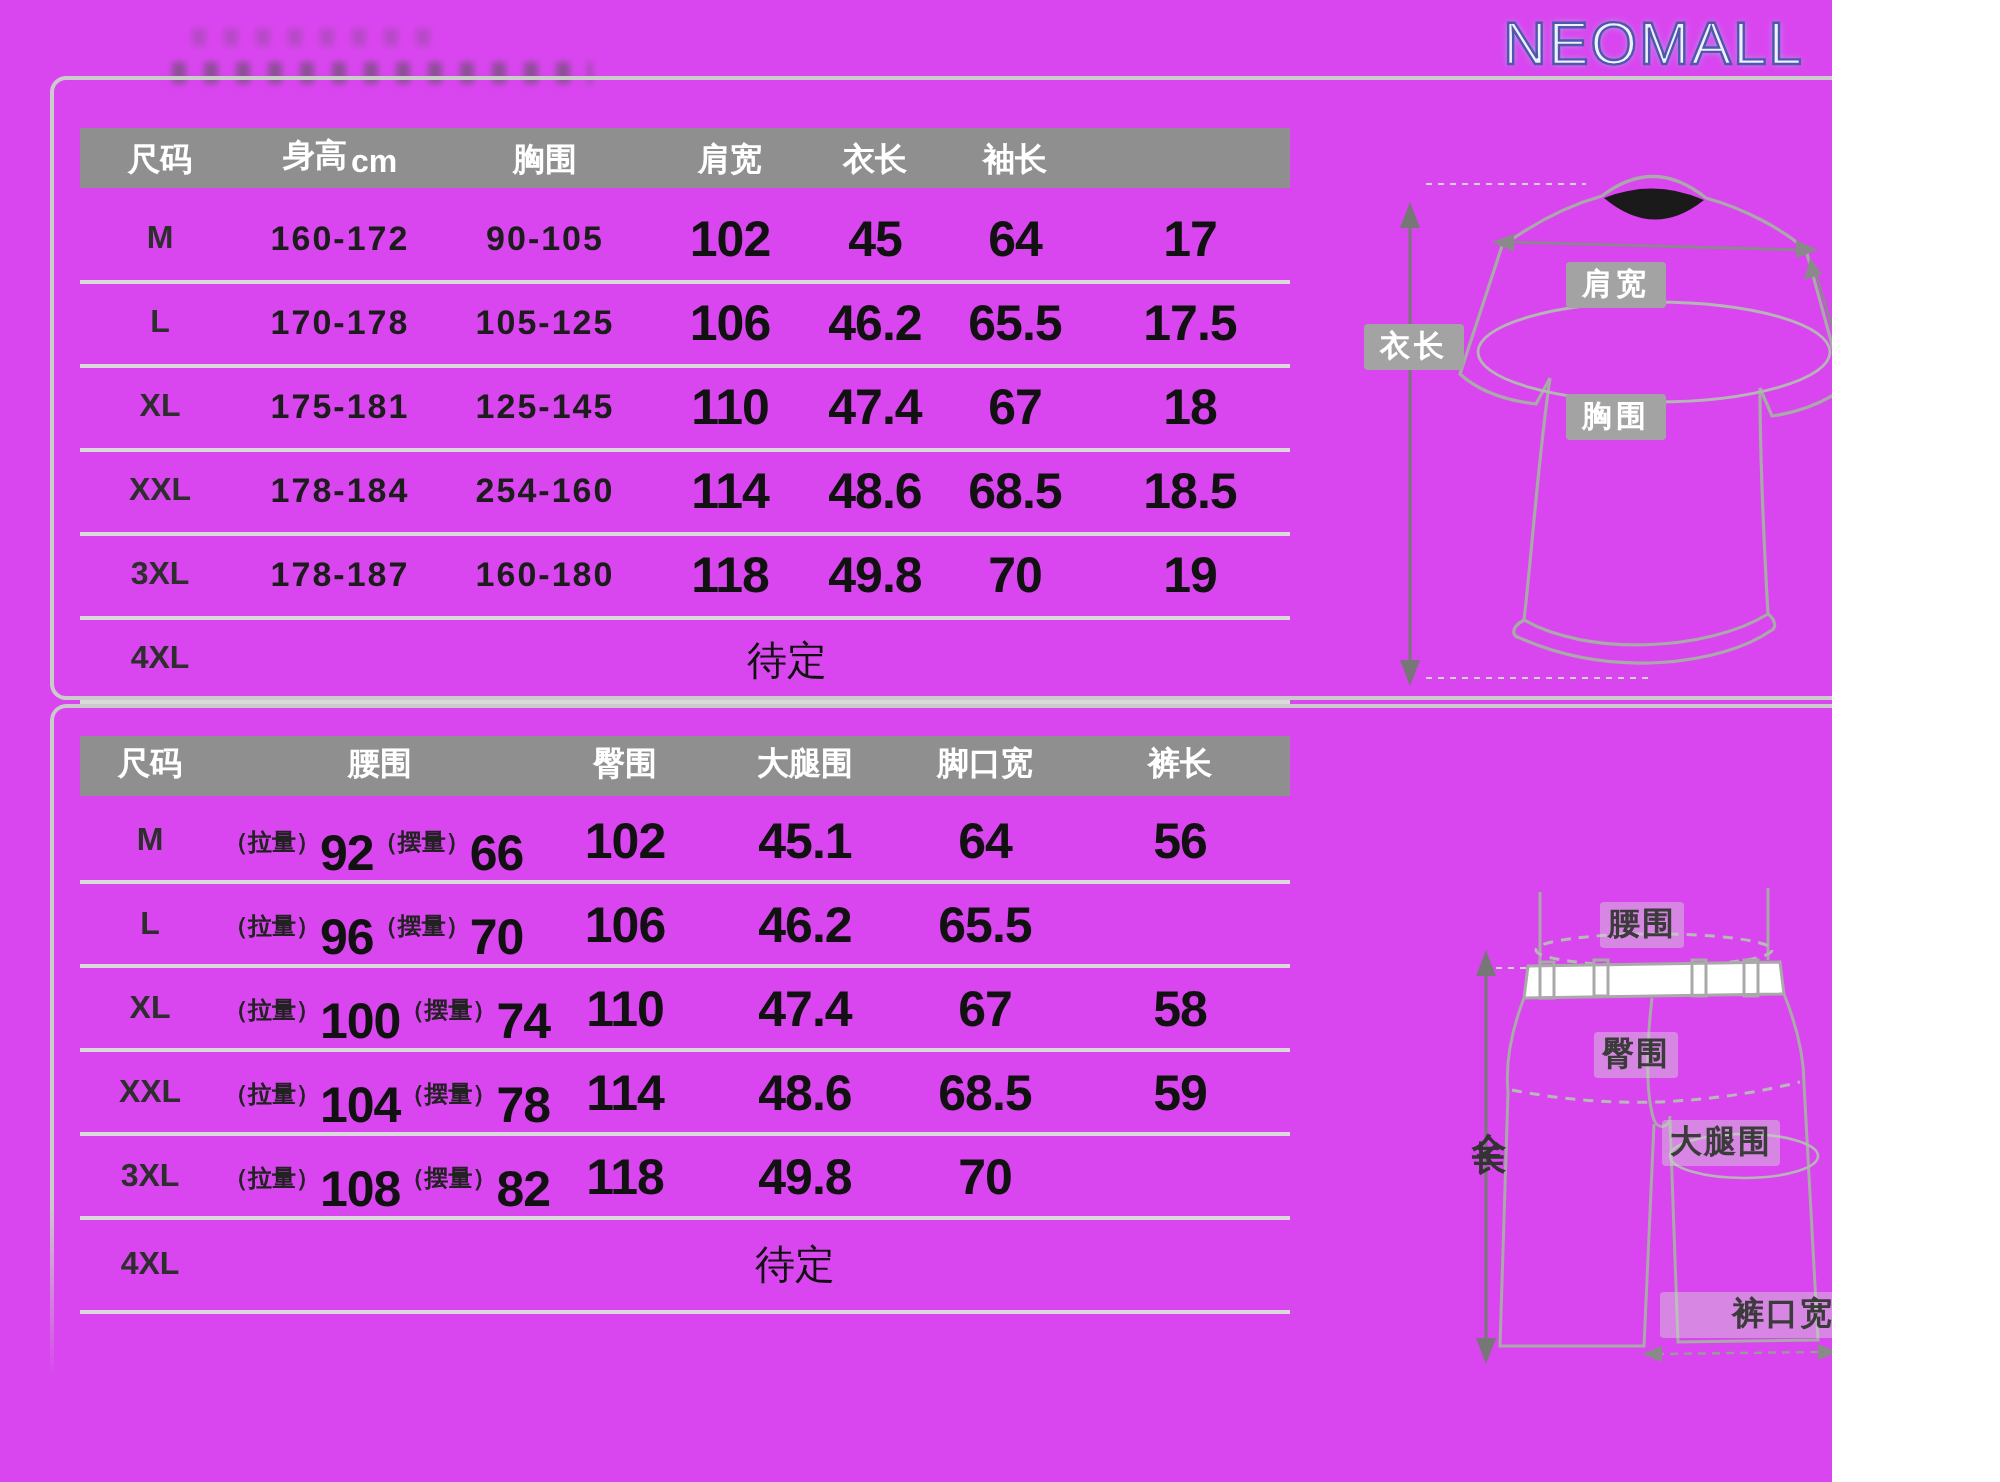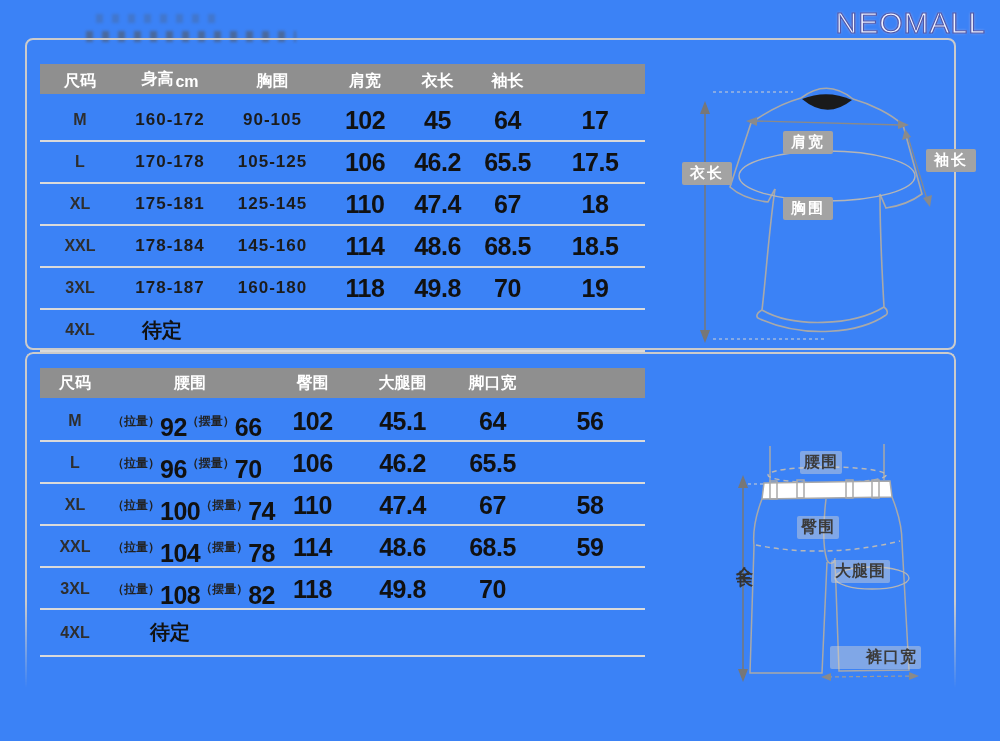--- a/index.html
+++ b/index.html
@@ -1,16 +1,16 @@
 <!DOCTYPE html>
 <html><head>
 <meta charset="utf-8">
 <style>
   html,body{margin:0;padding:0;background:#ffffff;}
-  .page{position:relative;width:1000px;height:741px;background:#3b82f6;overflow:hidden;
+  .page{position:relative;width:916px;height:741px;background:#d946ef;overflow:hidden;
         font-family:"Liberation Sans","DejaVu Sans",sans-serif;color:#222;}
 
   
   .logo{position:absolute;right:14px;top:6px;font-size:30px;font-weight:500;letter-spacing:1px;
         color:#eef1ff;-webkit-text-stroke:1.2px #4f58ab;
         text-shadow:0 0 3px #aab4e8,0 0 1px #5a63b5;}
 
   
   .smudge{position:absolute;filter:blur(1.6px);opacity:.55;
           background:repeating-linear-gradient(90deg,#555 0 7px,transparent 7px 16px);}
@@ -33,21 +33,21 @@
   .rows{position:absolute;}
   .trow{display:grid;height:40px;align-items:center;text-align:center;
         border-bottom:2px solid #dadada;}
   .t1{grid-template-columns:80px 100px 105px 80px 65px 75px 100px;width:605px;}
   .t2{grid-template-columns:70px 160px 85px 95px 85px 110px;width:605px;}
   .cell.size{font-size:16px;font-weight:600;color:#2e2e2e;}
   .cell.small{font-size:17px;font-weight:700;letter-spacing:1px;color:#1c1c1c;}
   .cell.big{font-size:25px;font-weight:700;letter-spacing:-0.5px;color:#111;}
   .trow.pending{grid-template-columns:80px 1fr;}
   .t2.pending{grid-template-columns:70px 1fr;}
-  .cell.note{font-size:20px;font-weight:700;text-align:left;padding-left:22px;color:#111;}
+  .cell.note{font-size:20px;font-weight:400;text-align:center;padding-left:22px;color:#111;}
   .cell.waist{display:flex;align-items:center;justify-content:flex-start;padding-left:2px;}
   .paren{font-size:12px;font-weight:700;color:#222;white-space:nowrap;}
   .wnum{font-size:25px;font-weight:700;color:#111;letter-spacing:-0.5px;margin-top:13px;}
   .trow.last{height:45px;}
 
   
   .tag{position:absolute;background:#a3a3a3;color:#fff;font-size:15px;font-weight:700;
        letter-spacing:2px;padding:2px 8px;border-radius:2px;white-space:nowrap;}
   .ptag{position:absolute;color:#3b3b3b;font-size:16px;font-weight:700;letter-spacing:1px;
         background:rgba(212,212,212,.45);padding:1px 4px;border-radius:2px;white-space:nowrap;}
@@ -101,21 +101,21 @@
       <div class="cell small">175-181</div>
       <div class="cell small">125-145</div>
       <div class="cell big">110</div>
       <div class="cell big">47.4</div>
       <div class="cell big">67</div>
       <div class="cell big">18</div>
     </div>
     <div class="trow t1">
       <div class="cell size">XXL</div>
       <div class="cell small">178-184</div>
-      <div class="cell small">145-160</div>
+      <div class="cell small">254-160</div>
       <div class="cell big">114</div>
       <div class="cell big">48.6</div>
       <div class="cell big">68.5</div>
       <div class="cell big">18.5</div>
     </div>
     <div class="trow t1">
       <div class="cell size">3XL</div>
       <div class="cell small">178-187</div>
       <div class="cell small">160-180</div>
       <div class="cell big">118</div>
@@ -128,20 +128,21 @@
       <div class="cell note">待定</div>
     </div>
   </div>
 
   <div class="thead t2" style="left:40px;top:368px;">
     <div class="cell">尺码</div>
     <div class="cell">腰围</div>
     <div class="cell">臀围</div>
     <div class="cell">大腿围</div>
     <div class="cell">脚口宽</div>
+    <div class="cell">裤长</div>
   </div>
 
   <div class="rows" style="left:40px;top:400px;">
     <div class="trow t2">
       <div class="cell size">M</div>
       <div class="cell waist">
         <span class="paren">（拉量）</span>
           <span class="wnum">92</span>
           <span class="paren">（摆量）</span>
           <span class="wnum">66</span>

